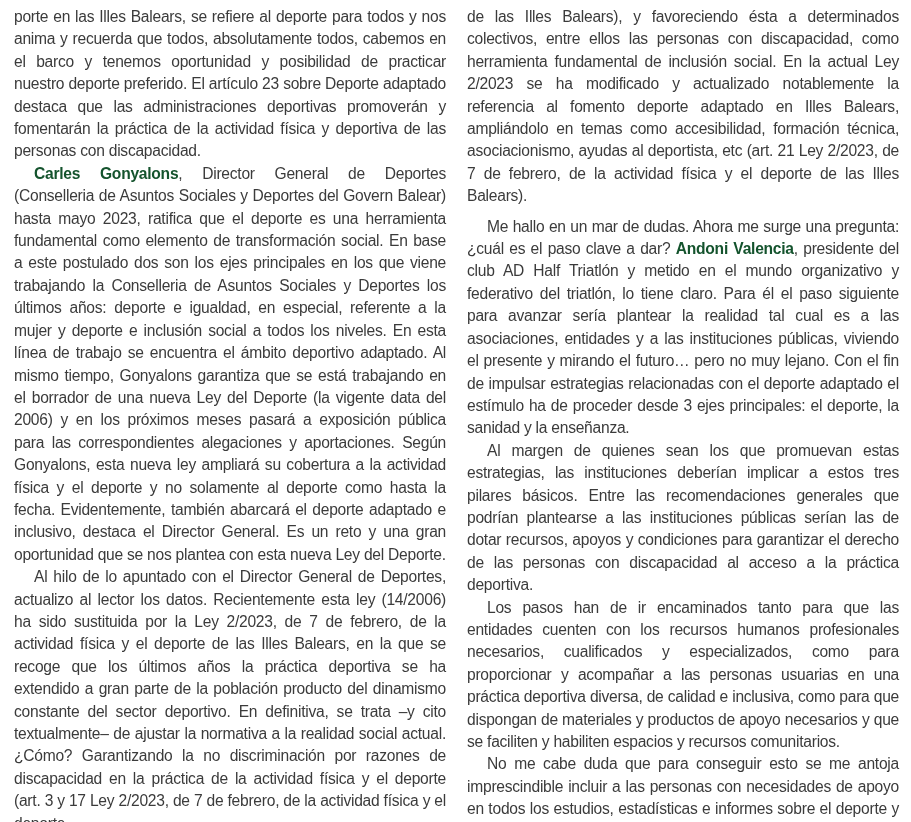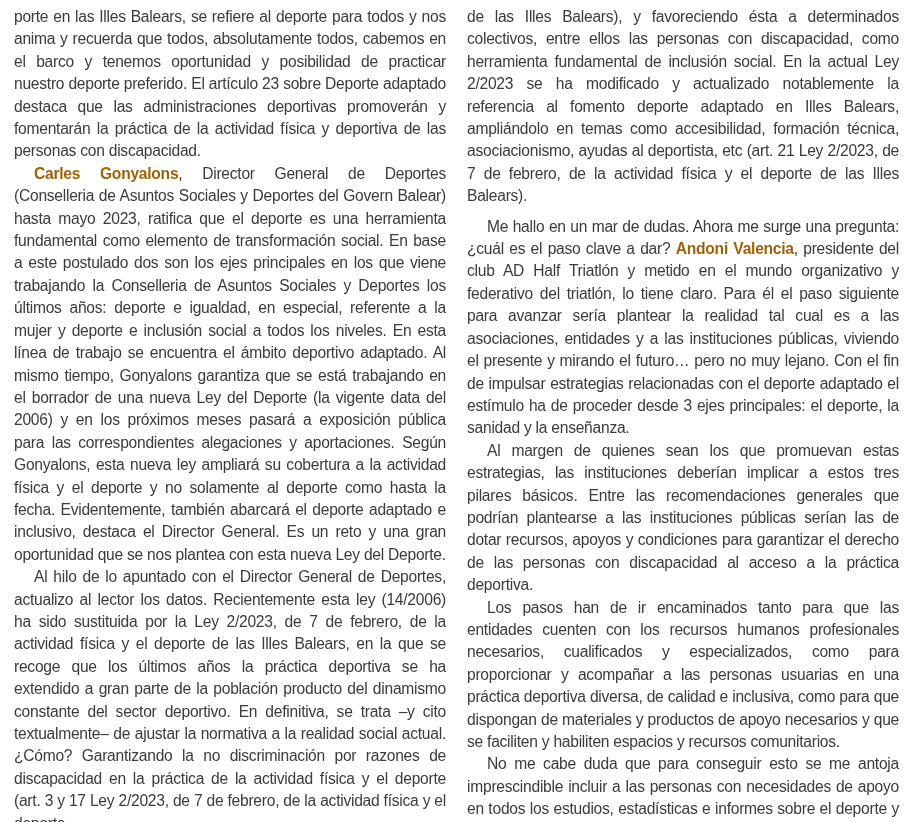--- a/index.html
+++ b/index.html
@@ -35,21 +35,21 @@
     .col-left { left: 14px; }
     .col-right { left: 467px; }
     .column p {
       margin: 0;
       text-indent: 20px;
     }
     .column p.no-indent { text-indent: 0; }
     .column p.gap-before { margin-top: 8px; }
     .name {
       font-weight: bold;
-      color: #a16207;
+      color: #14532d;
     }
   </style>
 </head>
 <body>
 
 <div class="page">
 
   <div class="column col-left">
     <p class="no-indent">
       <span>porte en las Illes Balears, se refiere al deporte para todos y nos anima y recuerda que todos, absolutamente todos, cabemos en el barco y tenemos oportunidad y posibilidad de practicar nuestro deporte preferido. El artículo 23 sobre Deporte adaptado destaca que las administraciones deportivas promoverán y fomentarán la práctica de la actividad física y deportiva de las personas con discapacidad.</span>

